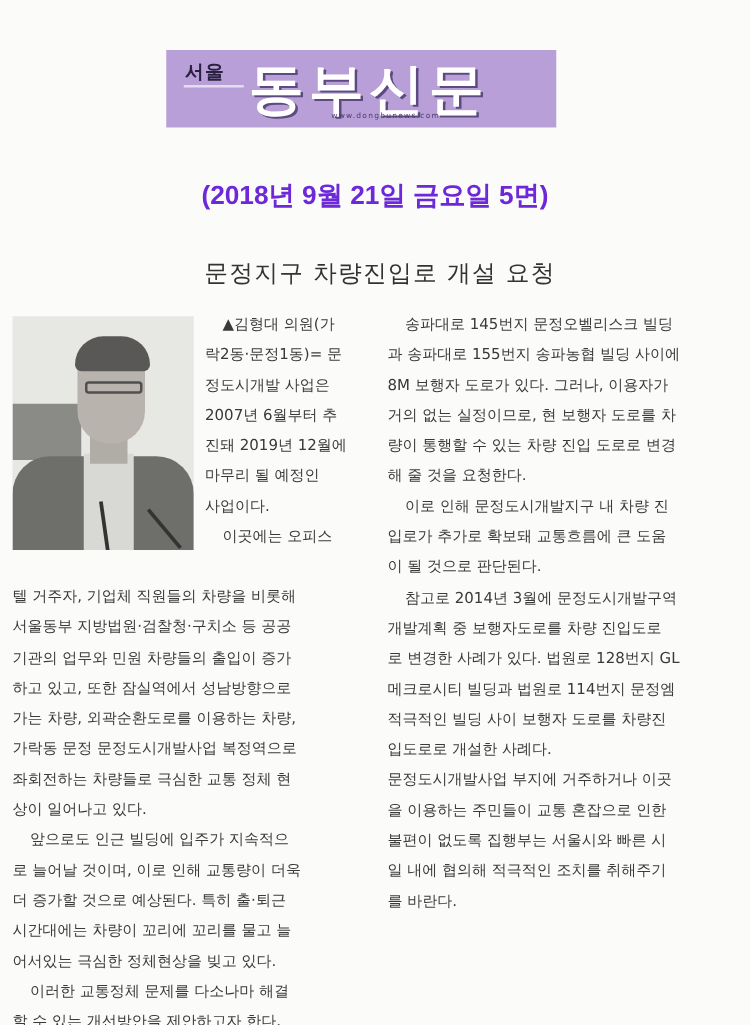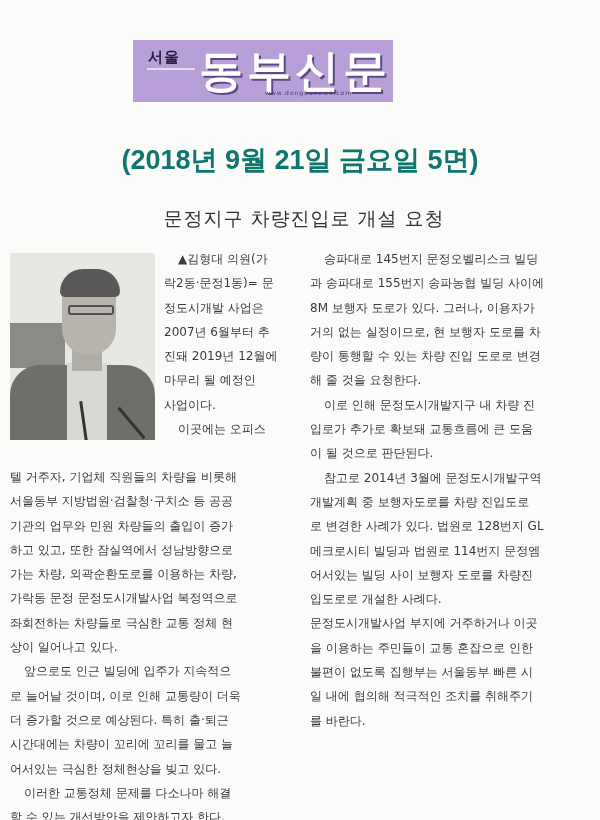--- a/index.html
+++ b/index.html
@@ -4,21 +4,21 @@
 <style>
   html, body { margin: 0; padding: 0; }
   body {
     width: 600px; height: 820px; overflow: hidden;
     background: #fbfbf9;
     font-family: "DejaVu Sans", sans-serif;
     color: #2a2a2a;
     position: relative;
   }
   .masthead {
-    position: absolute; left: 133px; top: 40px; width: 260px; height: 62px;
+    position: absolute; left: 133px; top: 40px; width: 312px; height: 62px;
     background: #b89fd8;
   }
   .mast-small {
     position: absolute; left: 15px; top: 8px;
     font-size: 15px; font-weight: bold; color: #2a2040; letter-spacing: 1px;
   }
   .mast-tiny {
     position: absolute; left: 14px; top: 28px; width: 48px; height: 2px;
     background: #e6dcf2;
   }
@@ -27,21 +27,21 @@
     font-size: 44px; font-weight: bold; color: #ffffff; letter-spacing: 4px;
     text-shadow: 2px 2px 0 #5c4a80;
     font-family: "DejaVu Serif", serif;
   }
   .mast-url {
     position: absolute; left: 132px; top: 49px;
     font-size: 6px; color: #4a3a6a; letter-spacing: 1px;
   }
   .dateline {
     position: absolute; left: 0; width: 600px; top: 142px; text-align: center;
-    font-size: 27px; font-weight: bold; color: #0f766e;
+    font-size: 21px; font-weight: bold; color: #6d28d9;
     font-family: "Liberation Sans", sans-serif;
   }
   .headline {
     position: absolute; left: 4px; width: 600px; top: 206px; text-align: center;
     font-size: 19px; color: #333; letter-spacing: 1px;
     font-family: "DejaVu Serif", serif;
   }
   .photo {
     position: absolute; left: 10px; top: 253px; width: 145px; height: 187px;
     background: #e7e7e4; overflow: hidden;
@@ -128,20 +128,20 @@
   <span class="ln">거의 없는 실정이므로, 현 보행자 도로를 차</span>
   <span class="ln">량이 통행할 수 있는 차량 진입 도로로 변경</span>
   <span class="ln">해 줄 것을 요청한다.</span>
   <span class="ln ind">이로 인해 문정도시개발지구 내 차량 진</span>
   <span class="ln">입로가 추가로 확보돼 교통흐름에 큰 도움</span>
   <span class="ln">이 될 것으로 판단된다.</span>
   <span class="ln ind">참고로 2014년 3월에 문정도시개발구역</span>
   <span class="ln">개발계획 중 보행자도로를 차량 진입도로</span>
   <span class="ln">로 변경한 사례가 있다. 법원로 128번지 GL</span>
   <span class="ln">메크로시티 빌딩과 법원로 114번지 문정엠</span>
-  <span class="ln">어서있는 빌딩 사이 보행자 도로를 차량진</span>
+  <span class="ln">적극적인 빌딩 사이 보행자 도로를 차량진</span>
   <span class="ln">입도로로 개설한 사례다.</span>
   <span class="ln">문정도시개발사업 부지에 거주하거나 이곳</span>
   <span class="ln">을 이용하는 주민들이 교통 혼잡으로 인한</span>
-  <span class="ln">불편이 없도록 집행부는 서울동부 빠른 시</span>
+  <span class="ln">불편이 없도록 집행부는 서울시와 빠른 시</span>
   <span class="ln">일 내에 협의해 적극적인 조치를 취해주기</span>
   <span class="ln">를 바란다.</span>
 </div>
 
 </body></html>

